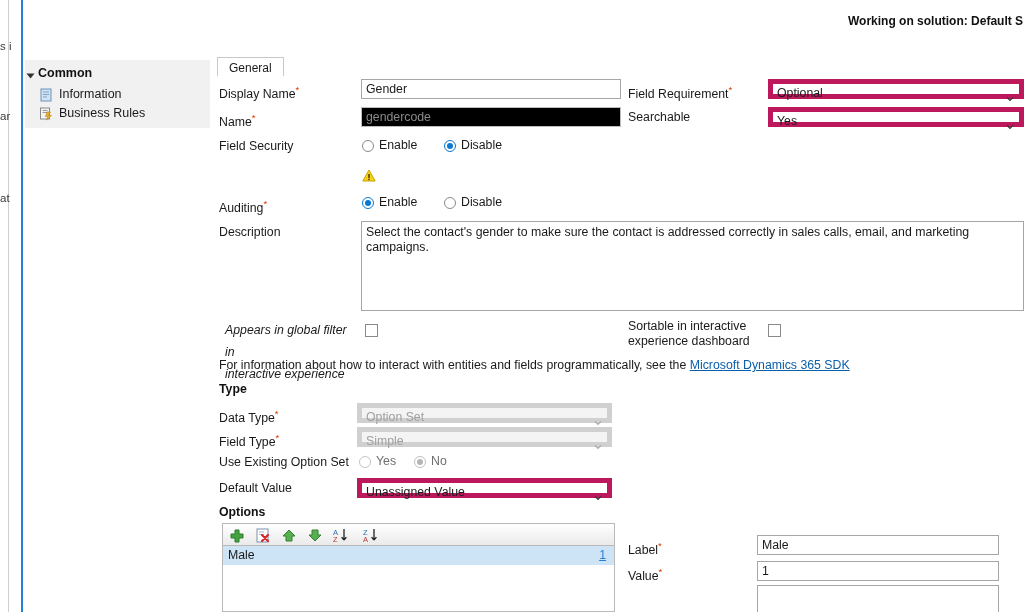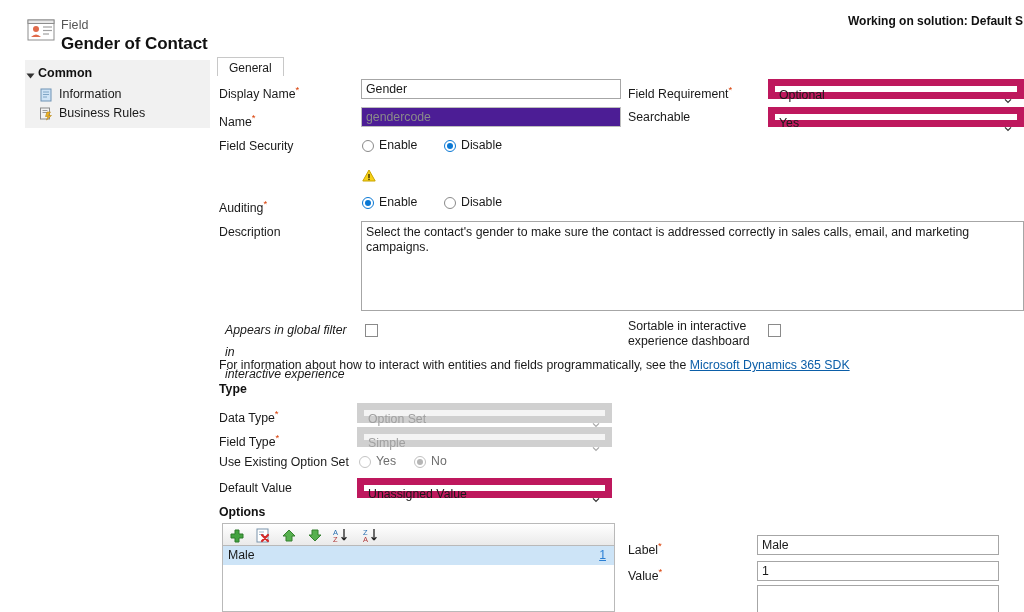--- a/index.html
+++ b/index.html
@@ -102,25 +102,25 @@
   }
   .req { color: #d83b01; font-size: 12px; }
   .req-sup { vertical-align: super; font-size: 9.5px; }
 
   .tbox {
     position: absolute; height: 20px;
     border: 1px solid #a6a6a6; background: #ffffff;
     font-family: "Liberation Sans", sans-serif; font-size: 12.3px; color: #1a1a1a;
     padding: 0 4px; line-height: 18px;
   }
-  .tbox.disabled { background: #4c1d95; color: #8a8a8a; border-color: #bdbdbd; }
+  .tbox.disabled { background: #000000; color: #8a8a8a; border-color: #bdbdbd; }
 
   .sel {
     position: absolute; height: 20px;
-    border: 7px solid #be185d; background: #ffffff;
+    border: 5px solid #be185d; background: #ffffff;
     font-size: 12.3px; color: #1a1a1a; padding: 0 18px 0 4px; line-height: 18px;
   }
   .sel.disabled { background: #f4f4f4; color: #a0a0a0; border-color: #d0d0d0; }
   .sel .chev {
     position: absolute; right: 5px; top: 6px;
     width: 8px; height: 8px;
   }
 
   .radio-row { position: absolute; height: 16px; }
   .radio { position: absolute; top: 0; }
@@ -184,38 +184,29 @@
   .opt-val {
     position: absolute; right: 8px; top: 2px;
     font-size: 12.3px; color: #2a7fd4; text-decoration: underline;
   }
 </style>
 </head>
 <body>
 
 <div id="root">
 
+  <div class="bg-window">
+    <div class="bg-strip-shadow"></div>
+    <div class="bg-frag" style="left:0px; top:40px; width:22px;">s i</div>
+    <div class="bg-frag" style="left:0px; top:110px; width:22px;">ar</div>
+    <div class="bg-frag" style="left:0px; top:192px; width:22px;">at</div>
+  </div>
 
   <div class="dialog">
 
-    <div class="hdr">
-      <span class="hdr-icon">
-        <svg width="32" height="30" viewBox="0 0 32 30">
-          <rect x="3" y="4" width="26" height="20" fill="#ffffff" stroke="#8d8d8d" stroke-width="1"></rect>
-          <rect x="3" y="4" width="26" height="3.5" fill="#e8e8e8" stroke="#8d8d8d" stroke-width="1"></rect>
-          <circle cx="11" cy="13" r="3" fill="#e06a4a"></circle>
-          <path d="M6 21 q5 -5 10 0 z" fill="#e06a4a"></path>
-          <line x1="18" y1="11" x2="27" y2="11" stroke="#a0a0a0" stroke-width="1.2"></line>
-          <line x1="18" y1="14.5" x2="27" y2="14.5" stroke="#a0a0a0" stroke-width="1.2"></line>
-          <line x1="18" y1="18" x2="24" y2="18" stroke="#a0a0a0" stroke-width="1.2"></line>
-        </svg>
-      </span>
-      <div class="hdr-kicker">Field</div>
-      <div class="hdr-title">Gender of Contact</div>
-    </div>
     <div class="solution-note">Working on solution: Default S</div>
 
     <div class="nav">
       <span class="nav-caret"></span>
       <div class="nav-group">Common</div>
 
       <div class="nav-item" style="top:26px;">
         <span class="ico">
           <svg width="14" height="14" viewBox="0 0 14 14">
             <rect x="2" y="1" width="10" height="12" fill="#cfe3f5" stroke="#6f93b5" stroke-width="1"></rect>

